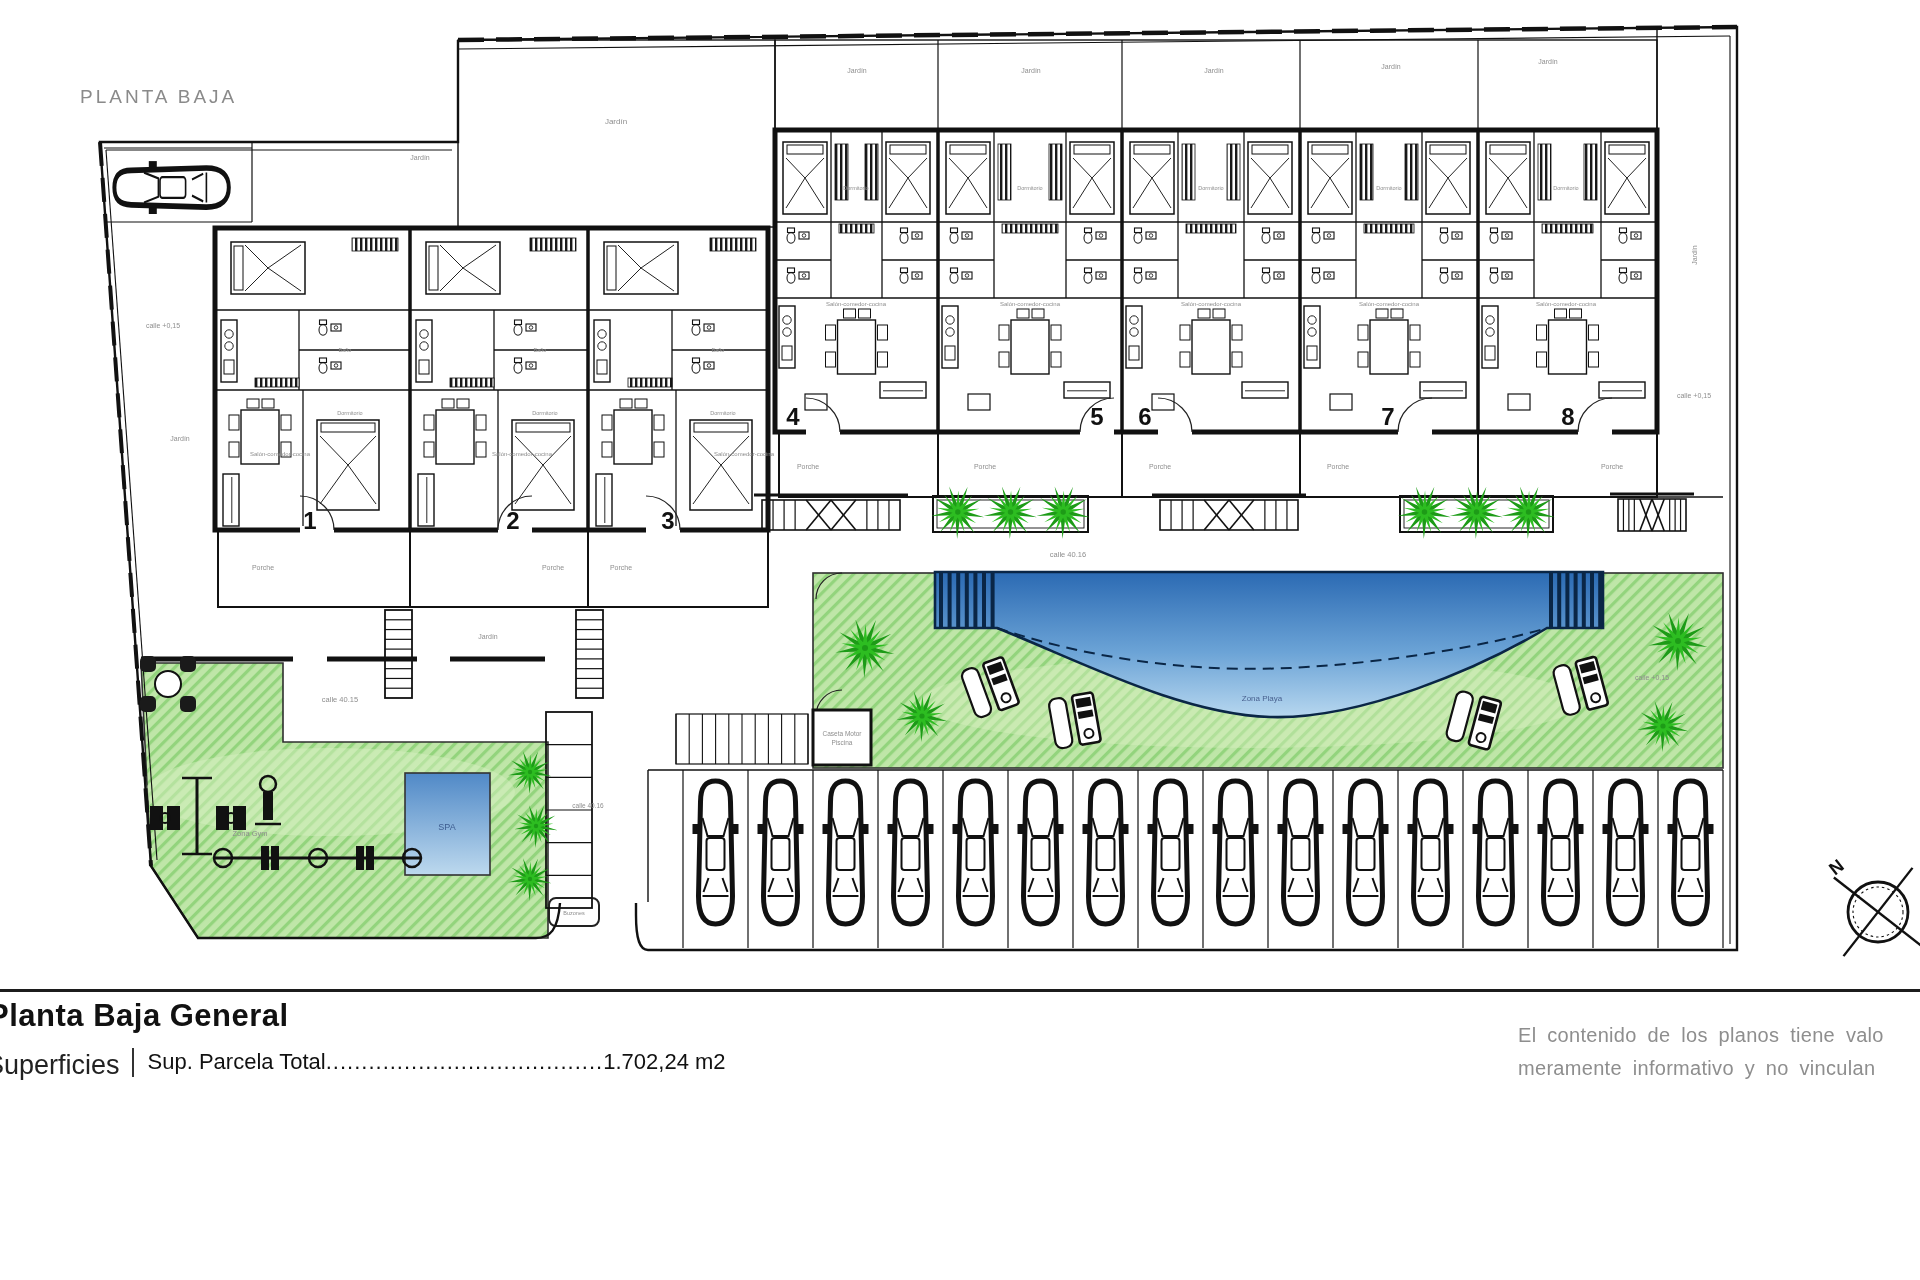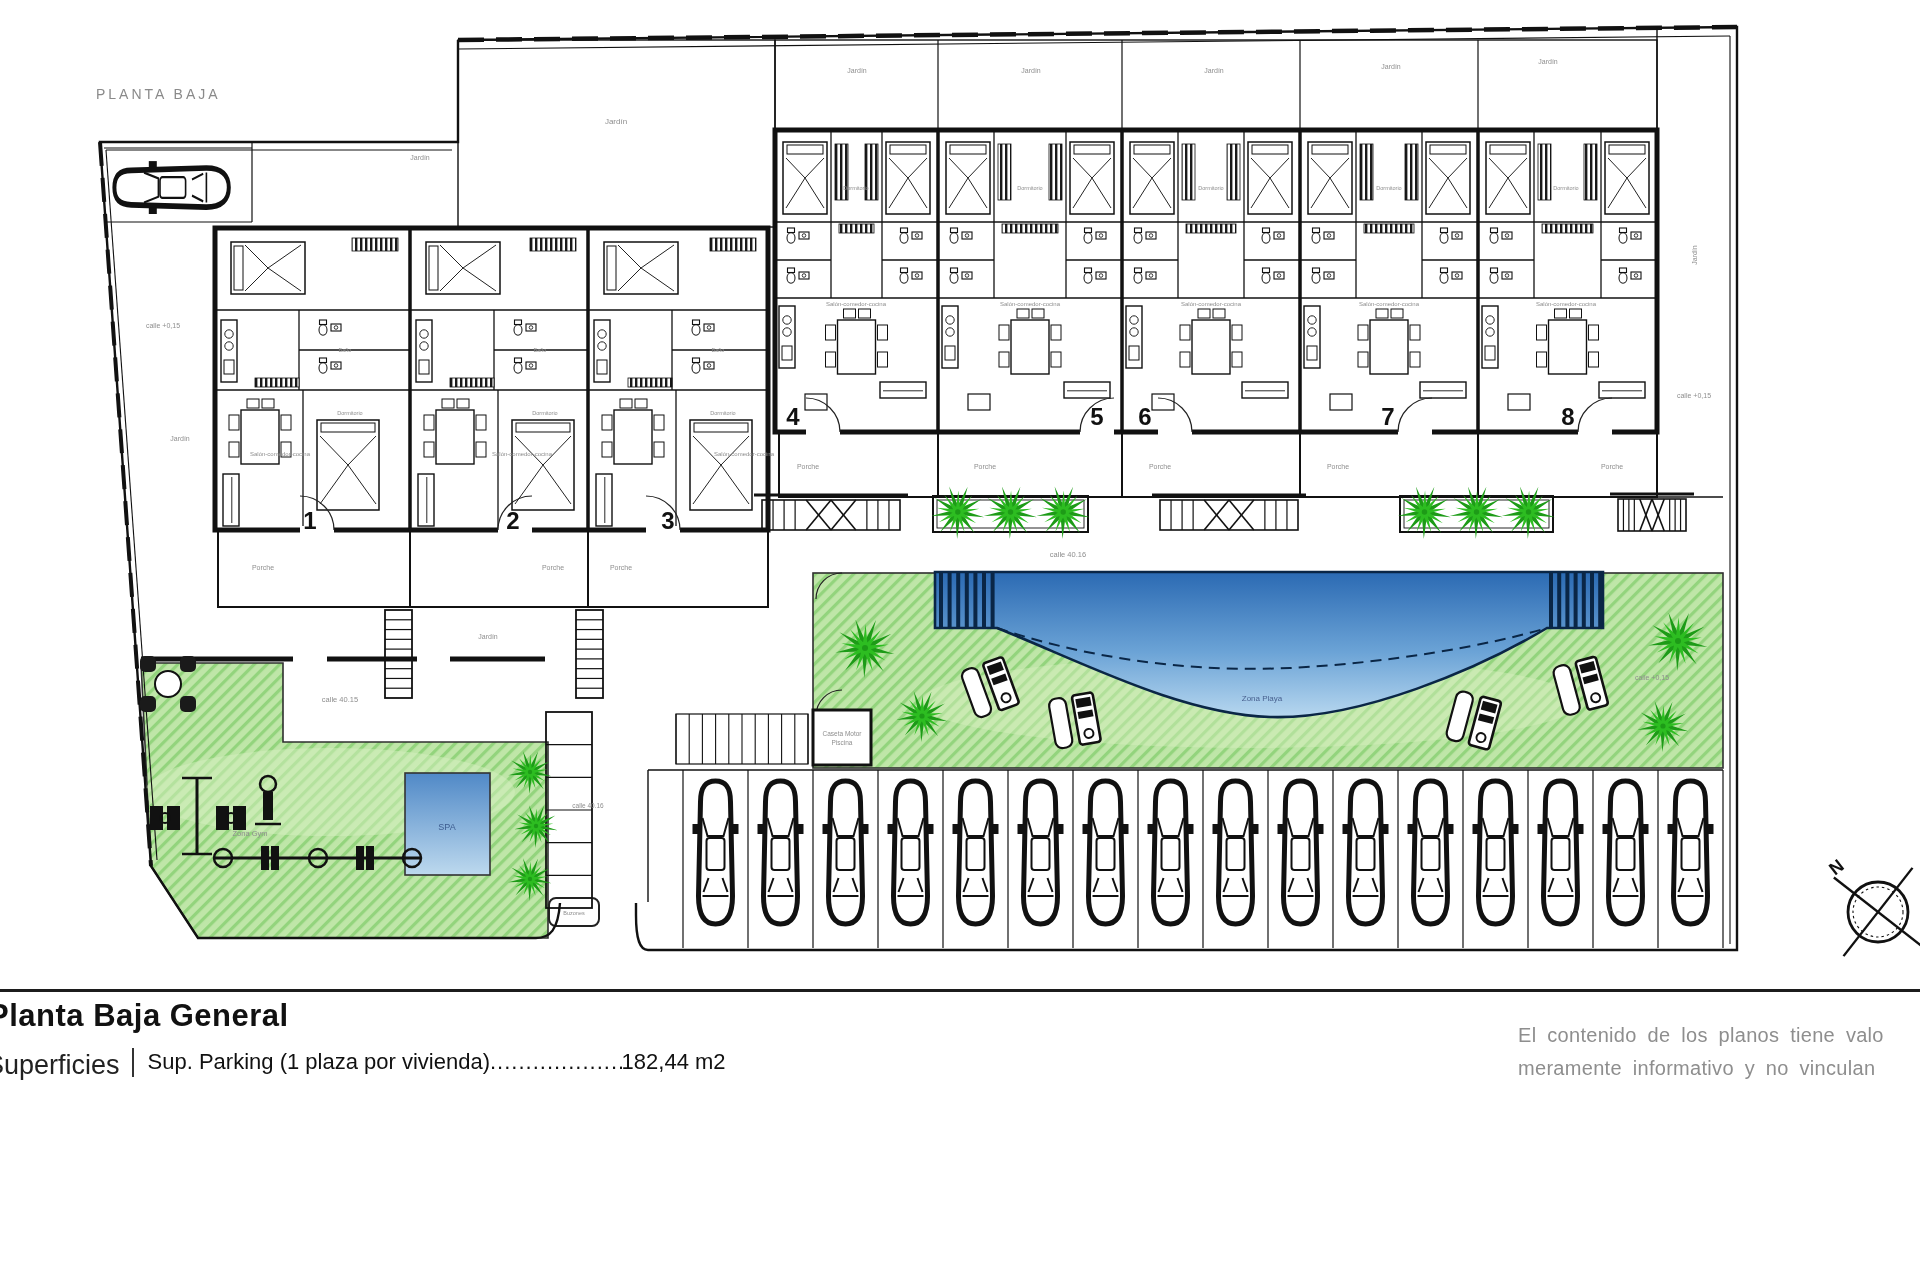--- a/index.html
+++ b/index.html
@@ -1,20 +1,20 @@
 <!DOCTYPE html>
 <html><head>
 <meta charset="utf-8">
 <style>
   html,body{margin:0;padding:0;}
   body{width:1920px;height:1280px;position:relative;overflow:hidden;background:#ffffff;
        font-family:"Liberation Sans",sans-serif;}
   #plan-wrap{position:absolute;left:0;top:0;width:1920px;height:991px;}
   #plan{position:absolute;left:0;top:0;}
-  #plan-title{position:absolute;left:96px;top:86px;font-size:14px;letter-spacing:3px;color:#8a8a8a;}
+  #plan-title{position:absolute;left:80px;top:86px;font-size:19px;letter-spacing:3px;color:#8a8a8a;}
   #legend-sep{position:absolute;left:0;top:989px;width:1920px;height:3px;background:#1c1c1c;}
   #legend-title{position:absolute;left:-12px;top:998px;font-size:31px;font-weight:bold;color:#111;
                 letter-spacing:0.5px;white-space:nowrap;}
   #sup-wrap{position:absolute;left:-14px;top:1044px;display:flex;align-items:stretch;}
   #sup-label{font-size:27px;color:#222;white-space:nowrap;padding-top:6px;}
   #sup-divider{width:2px;background:#333;margin:4px 14px 4px 12px;}
   #sup-rows{width:578px;padding-top:2px;}
   .sup-row{display:flex;align-items:baseline;font-size:22px;color:#111;line-height:31.6px;white-space:nowrap;}
   .sup-leader{flex:1;overflow:hidden;}
   .sup-leader::after{content:"................................................................................................";letter-spacing:1px;}
@@ -794,23 +794,23 @@
 </div>
 
 <div id="legend-sep"></div>
 <div id="legend-title">Planta Baja General</div>
 
 <div id="sup-wrap">
   <div id="sup-label">Superficies</div>
   <div id="sup-divider"></div>
   <div id="sup-rows">
     <div class="sup-row">
-      <span>Sup. Parking (1 plaza por vivienda)</span>
+      <span>Sup. Parcela Total </span>
       <span class="sup-leader"></span>
-      <span>182,44 m2</span>
+      <span>1.702,24 m2</span>
     </div>
   </div>
 </div>
 
 <div id="disclaimer">
   <div>El contenido de los planos tiene valo</div>
   <div>meramente informativo y no vinculan</div>
 </div>
 
 </body></html>

